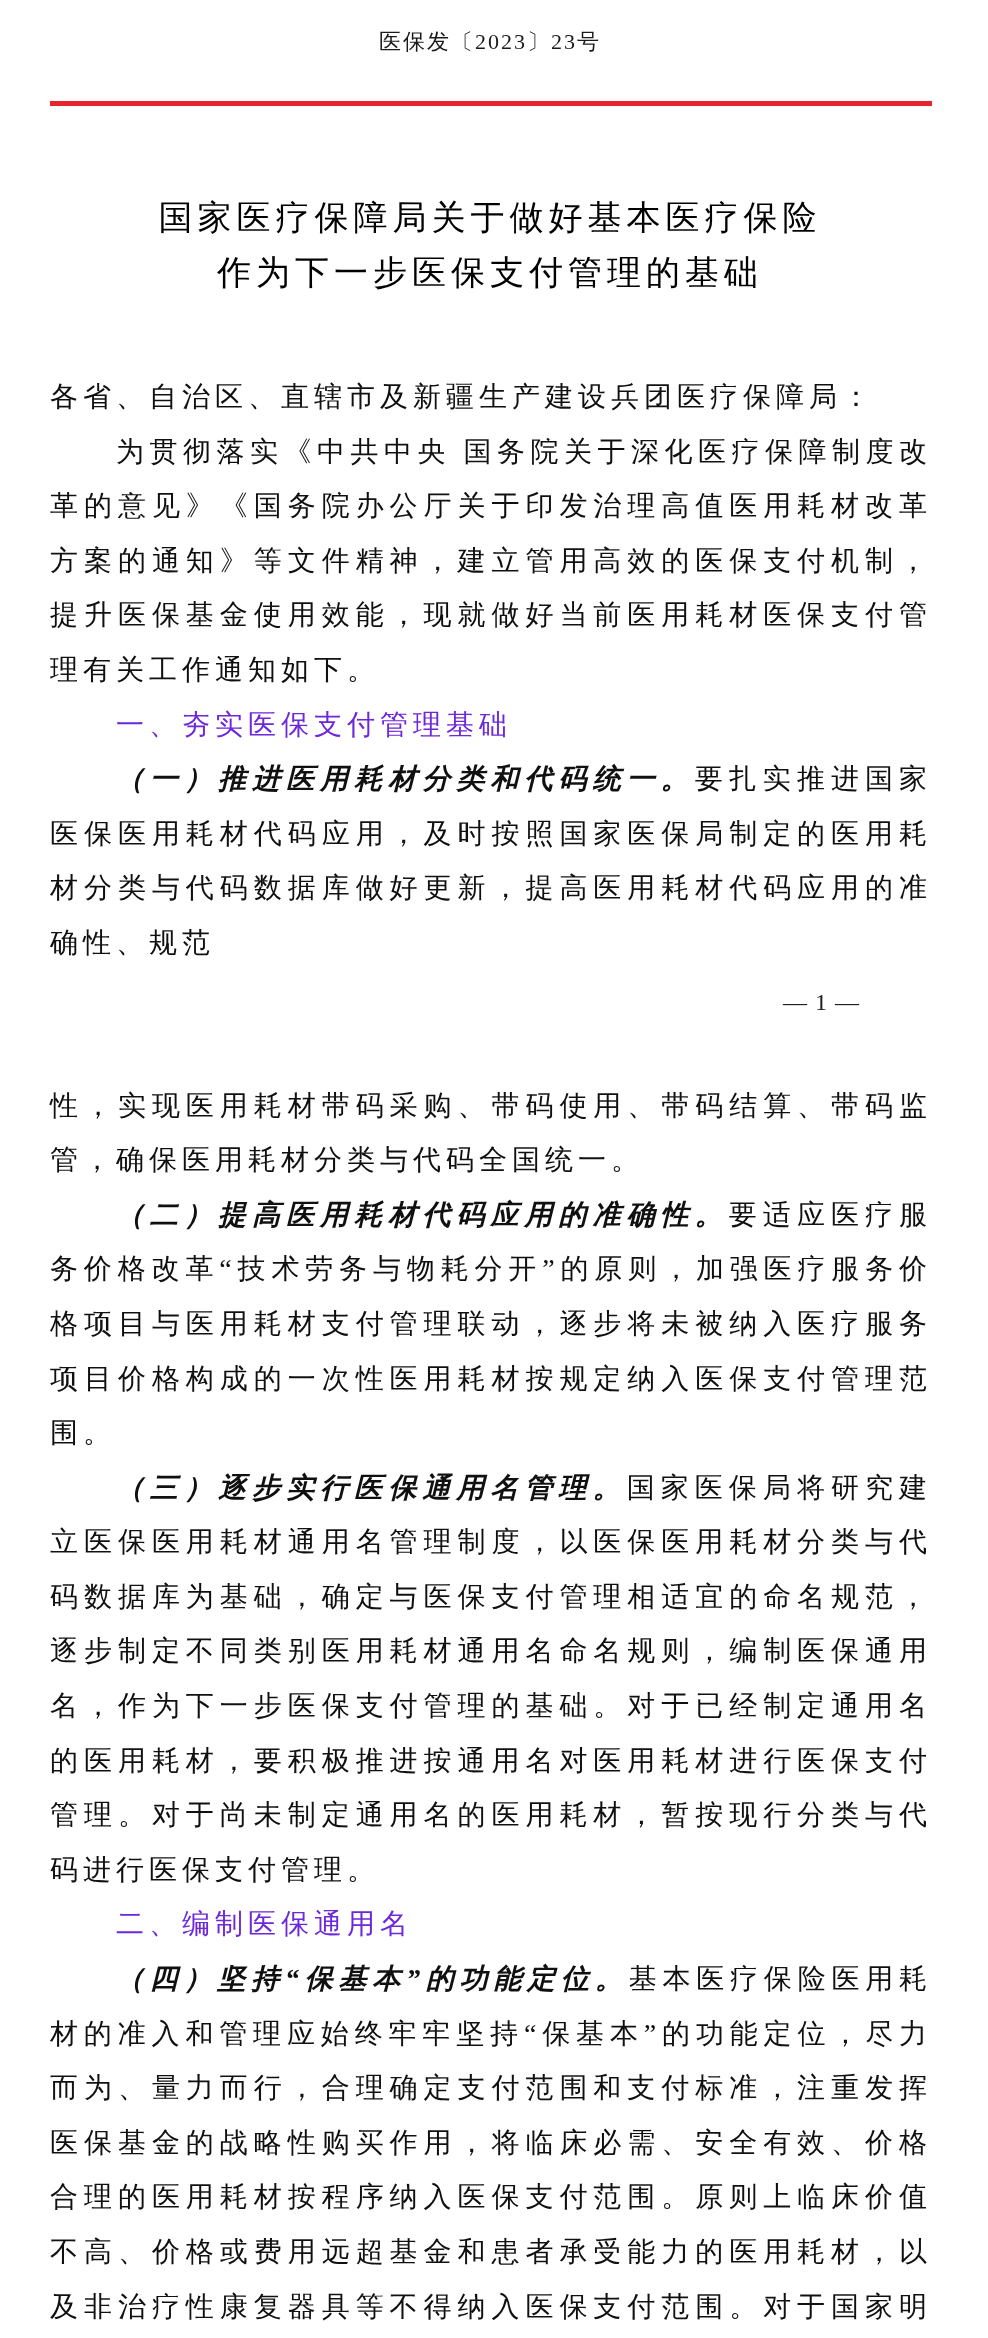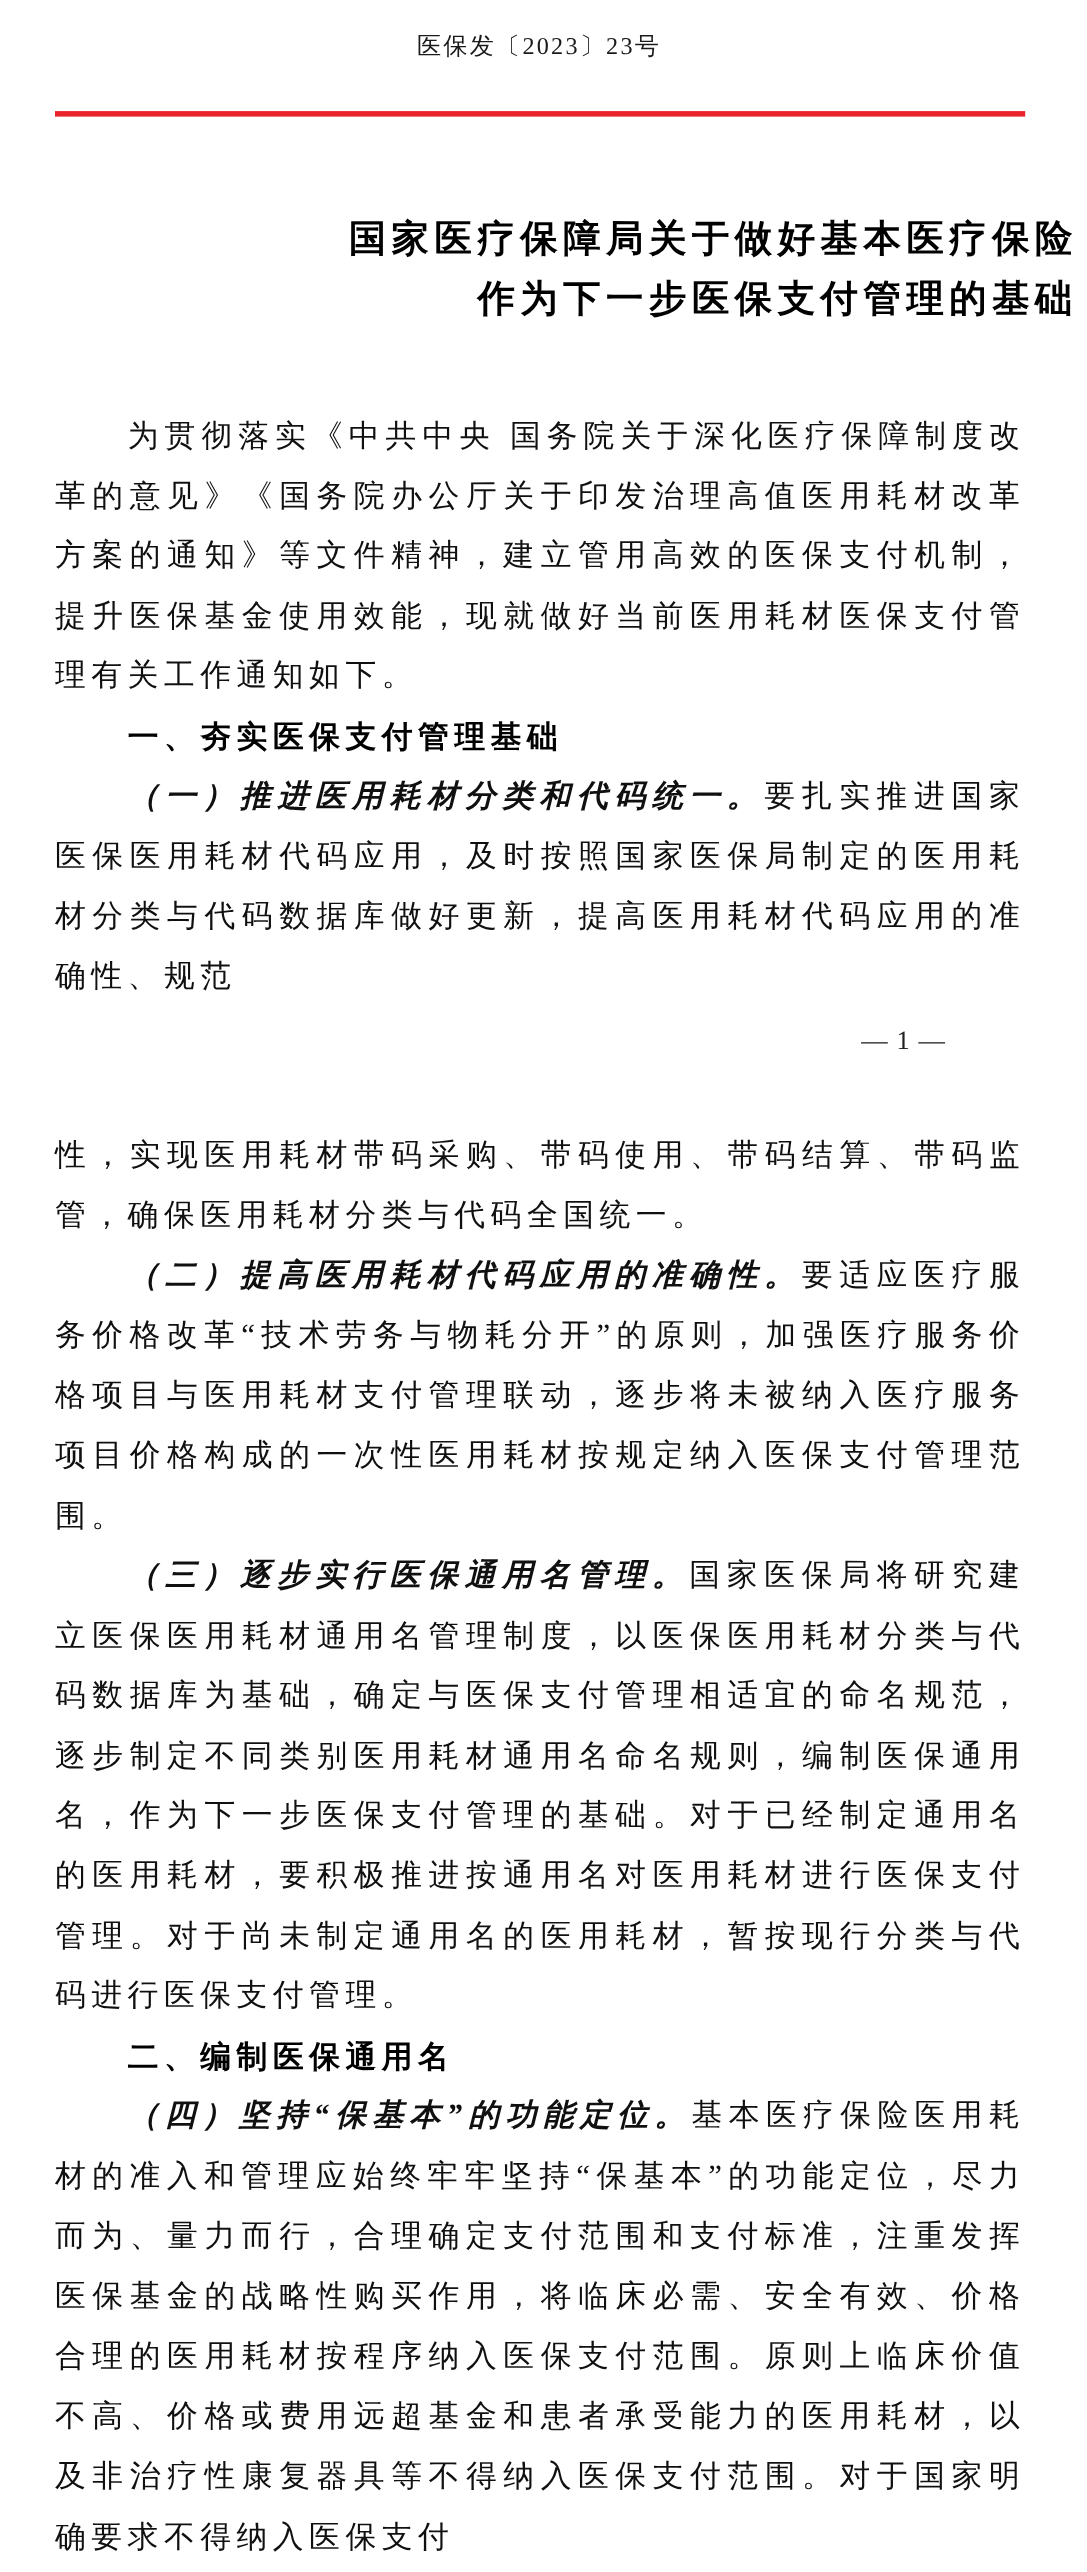--- a/index.html
+++ b/index.html
@@ -24,24 +24,24 @@
     letter-spacing: 2px;
     color: #1a1a1a;
   }
   .red-line {
     margin: 43px 48px 0 50px;
     height: 5px;
     background: #e8232b;
   }
   .doc-title {
     margin-top: 84px;
-    text-align: right;
+    text-align: center;
     font-size: 34px;
     line-height: 55px;
-    font-weight: 700;
+    font-weight: 400;
     letter-spacing: 5px;
     color: #000;
   }
   .body-block {
     margin: 0 48px 0 50px;
     font-size: 28px;
     line-height: 54.6px;
     letter-spacing: 5px;
     text-align: justify;
     text-justify: inter-ideograph;
@@ -49,23 +49,23 @@
   }
   .body-block.page-one { margin-top: 70px; }
   .body-block.page-two { margin-top: 56px; }
   .para { margin: 0; text-indent: 2.36em; }
   .para.no-indent { text-indent: 0; }
   .lead { font-weight: 700; font-style: italic; }
   .section-heading {
     margin: 0;
     text-indent: 2.36em;
     font-family: "Liberation Sans", "DejaVu Sans", sans-serif;
-    font-weight: 700;
+    font-weight: 400;
     font-size: 28px;
-    color: #000000;
+    color: #6d28d9;
   }
   .page-num {
     font-size: 24px;
     line-height: 42px;
     letter-spacing: 1px;
     color: #222;
   }
   .page-num.right { margin-top: 10px; text-align: right; padding-right: 120px; }
 </style>
 </head>
@@ -76,20 +76,21 @@
   <div class="doc-number">医保发〔2023〕23号</div>
 
   <div class="red-line" style="background: rgb(232, 35, 43);"></div>
 
   <div class="doc-title">
     <div>国家医疗保障局关于做好基本医疗保险</div>
     <div>作为下一步医保支付管理的基础</div>
   </div>
 
   <div class="body-block page-one">
+    <p class="para no-indent">各省、自治区、直辖市及新疆生产建设兵团医疗保障局：</p>
     <p class="para">为贯彻落实《中共中央 国务院关于深化医疗保障制度改革的意见》《国务院办公厅关于印发治理高值医用耗材改革方案的通知》等文件精神，建立管用高效的医保支付机制，提升医保基金使用效能，现就做好当前医用耗材医保支付管理有关工作通知如下。</p>
     <p class="section-heading">一、夯实医保支付管理基础</p>
     <p class="para"><span class="lead">（一）推进医用耗材分类和代码统一。</span><span>要扎实推进国家医保医用耗材代码应用，及时按照国家医保局制定的医用耗材分类与代码数据库做好更新，提高医用耗材代码应用的准确性、规范</span></p>
   </div>
 
   <div class="page-num right">— 1 —</div>
 
   <div class="body-block page-two">
     <p class="para no-indent">性，实现医用耗材带码采购、带码使用、带码结算、带码监管，确保医用耗材分类与代码全国统一。</p>
     <p class="para"><span class="lead">（二）提高医用耗材代码应用的准确性。</span><span>要适应医疗服务价格改革“技术劳务与物耗分开”的原则，加强医疗服务价格项目与医用耗材支付管理联动，逐步将未被纳入医疗服务项目价格构成的一次性医用耗材按规定纳入医保支付管理范围。</span></p>

